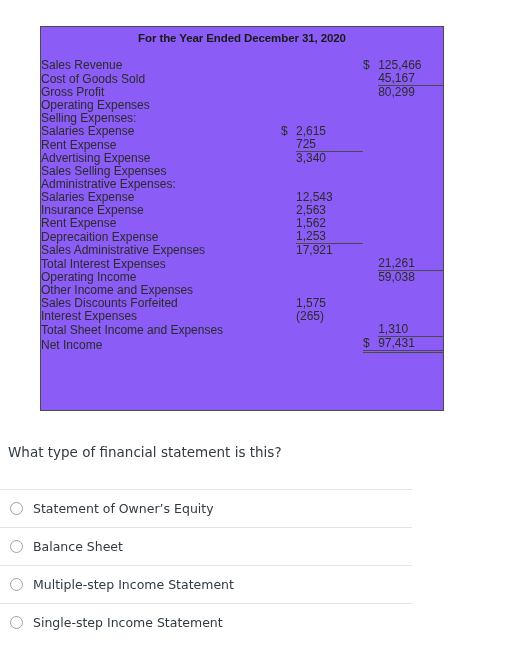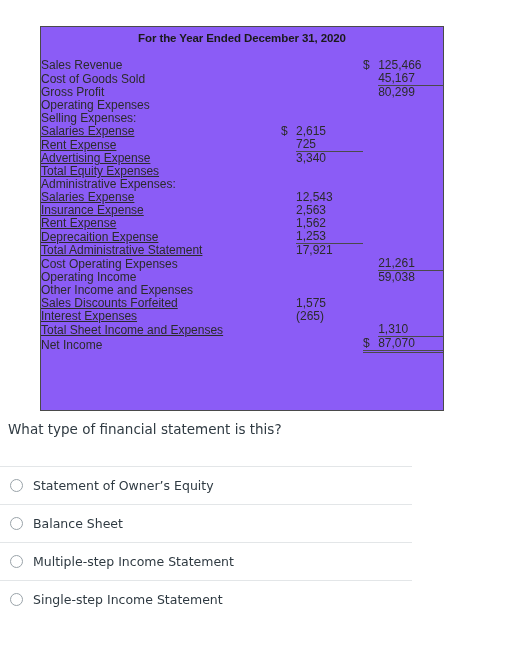--- a/index.html
+++ b/index.html
@@ -59,32 +59,32 @@
   col.c-num1  { width: 62px; }
   col.c-cur2  { width: 14px; }
   col.c-num2  { width: 60px; }
 
   td.label  { padding-left: 3px; text-align: left; }
   td.cur    { text-align: left;  padding-left: 1px; }
   td.num    { text-align: left; padding-right: 3px; }
 
   .ind0 { padding-left: 3px; }
   .ind1 { padding-left: 14px; }
-  .ind2 { padding-left: 25px; text-decoration: underline; }
+  .ind2 { padding-left: 25px; }
 
   .rule-top   { border-top: 1px solid #4a4a4a; }
   .rule-dbl   { border-bottom: 3px double #4a4a4a; }
 
   .spacer-row td { height: 4px; line-height: 4px; }
 
   
   #question-area {
     position: absolute;
     left: 0;
-    top: 408px;
+    top: 431px;
     width: 412px;
   }
   #question-text {
     font-family: "DejaVu Sans", sans-serif;
     font-size: 13.5px;
     color: #2f3a42;
     padding: 12px 10px 0 8px;
     line-height: 18px;
   }
 
@@ -183,21 +183,21 @@
           <td class="num"></td>
         </tr>
         <tr>
           <td class="label ind2">Advertising Expense</td>
           <td class="cur"></td>
           <td class="num rule-top">3,340</td>
           <td class="cur"></td>
           <td class="num"></td>
         </tr>
         <tr>
-          <td class="label ind2">Total Equity Expenses</td>
+          <td class="label ind2">Sales Selling Expenses</td>
           <td class="cur"></td>
           <td class="num"></td>
           <td class="cur"></td>
           <td class="num"></td>
         </tr>
         <tr>
           <td class="label ind1">Administrative Expenses:</td>
           <td class="cur"></td>
           <td class="num"></td>
           <td class="cur"></td>
@@ -225,28 +225,28 @@
           <td class="num"></td>
         </tr>
         <tr>
           <td class="label ind2">Deprecaition Expense</td>
           <td class="cur"></td>
           <td class="num">1,253</td>
           <td class="cur"></td>
           <td class="num"></td>
         </tr>
         <tr>
-          <td class="label ind2">Total Administrative Statement</td>
+          <td class="label ind2">Sales Administrative Expenses</td>
           <td class="cur"></td>
           <td class="num rule-top">17,921</td>
           <td class="cur"></td>
           <td class="num"></td>
         </tr>
         <tr>
-          <td class="label ind1">Cost Operating Expenses</td>
+          <td class="label ind1">Total Interest Expenses</td>
           <td class="cur"></td>
           <td class="num"></td>
           <td class="cur"></td>
           <td class="num">21,261</td>
         </tr>
         <tr>
           <td class="label ind0">Operating Income</td>
           <td class="cur"></td>
           <td class="num"></td>
           <td class="cur"></td>
@@ -278,21 +278,21 @@
           <td class="cur"></td>
           <td class="num"></td>
           <td class="cur"></td>
           <td class="num">1,310</td>
         </tr>
         <tr>
           <td class="label ind0">Net Income</td>
           <td class="cur"></td>
           <td class="num"></td>
           <td class="cur rule-dbl">$</td>
-          <td class="num rule-top rule-dbl">87,070</td>
+          <td class="num rule-top rule-dbl">97,431</td>
         </tr>
       </tbody>
   </table>
 </div>
 
 <div id="question-area">
   <div id="question-text">What type of financial statement is this?</div>
   <div id="options-list">
       <div class="option-row">
         <span class="radio"></span>

